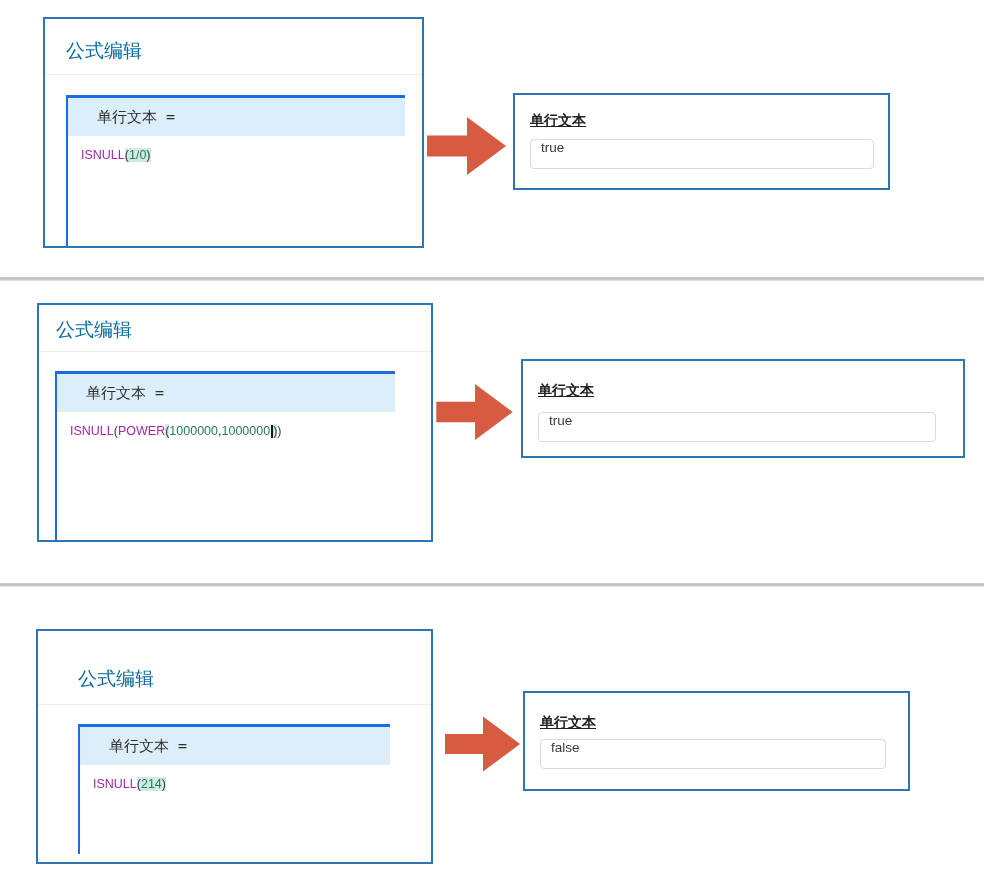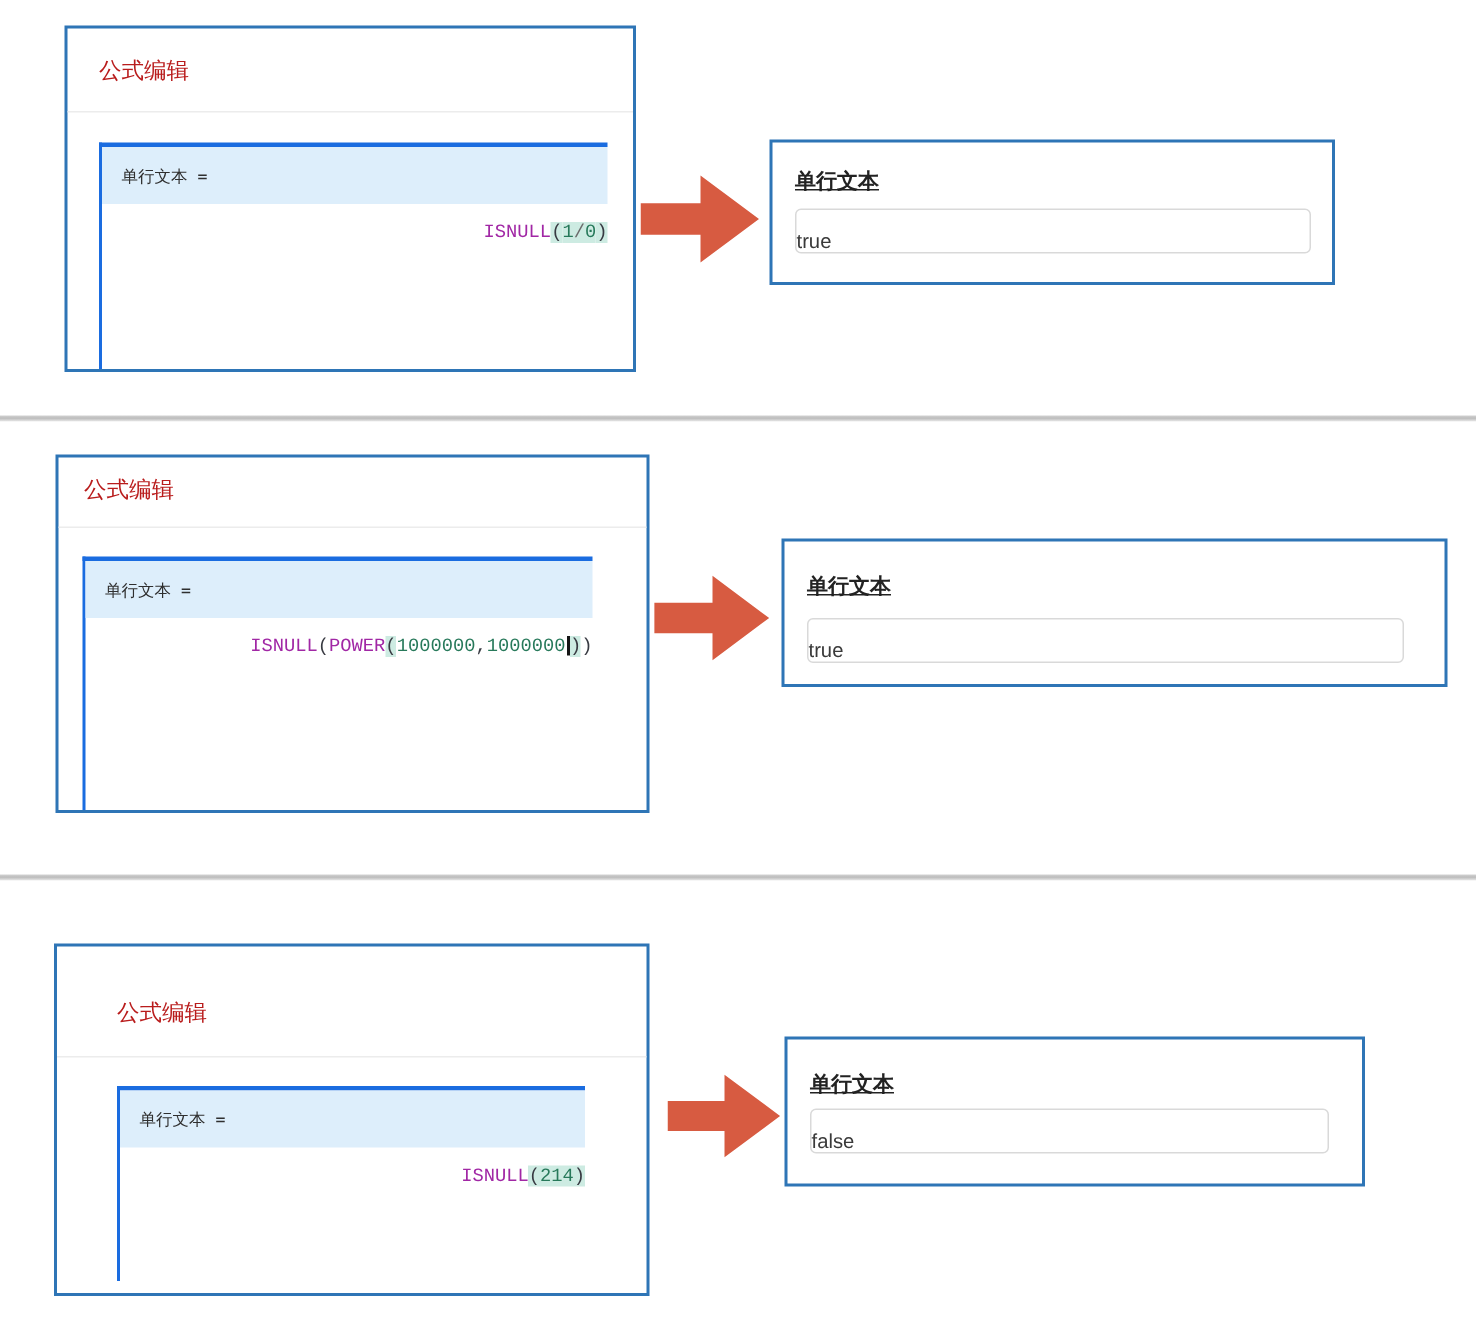--- a/index.html
+++ b/index.html
@@ -16,46 +16,46 @@
 
   
   .panel { position:absolute; box-sizing:border-box; background:#ffffff;
            border:2px solid var(--card-border,#2e75b6); }
 
   
   .fp1 { left:43px;  top:17px;  width:381px; height:231px; }
   .fp2 { left:37px;  top:303px; width:396px; height:239px; }
   .fp3 { left:36px;  top:629px; width:397px; height:235px; }
 
-  .fp-title { position:absolute; font-size:15px; color:#b91c1c; }
+  .fp-title { position:absolute; font-size:19px; color:#0369a1; }
   .fp1 .fp-title { left:21px; top:19px; }
   .fp2 .fp-title { left:17px; top:12px; }
   .fp3 .fp-title { left:40px; top:35px; }
 
   .fp-divider { position:absolute; left:0; right:0; height:1px; background:#ececec; }
   .fp1 .fp-divider { top:55px; }
   .fp2 .fp-divider { top:46px; }
   .fp3 .fp-divider { top:73px; }
 
   
   .editor { position:absolute; background:#ffffff;
             border-top:3px solid var(--editor-accent,#1a6ce0);
             border-left:2px solid var(--editor-accent,#1a6ce0); }
   .fp1 .editor { left:21px; top:76px; width:337px; bottom:0; }
   .fp2 .editor { left:16px; top:66px; width:338px; bottom:0; }
   .fp3 .editor { left:40px; top:93px; width:310px; height:127px; }
 
   .editor-header { height:38px; background:var(--editor-header-bg,#ddeefb);
-    display:flex; align-items:center; padding-left:13px;
+    display:flex; align-items:center; padding-left:29px;
     font-family:"DejaVu Sans Mono","Liberation Mono",monospace;
-    font-size:11px; color:#2f2f2f; }
+    font-size:15px; color:#2f2f2f; }
 
   .code-line { padding:12px 0 0 13px; white-space:pre;
-    font-family:Liberation Mono, monospace;
-    font-size:12.5px; line-height:15px; color:#383a42;text-align:right; }
+    font-family:Liberation Sans, sans-serif;
+    font-size:12.5px; line-height:15px; color:#383a42; }
 
   .tk-kw  { color:var(--code-keyword,#a127a5); }
   .tk-num { color:var(--code-number,#27795a); }
   .tk-op  { color:#6b6b6b; }
   .tk-pr  { color:#383a42; }
   .tk-hl  { background:var(--bracket-highlight,#cdebe2); }
   .tk-cursor { display:inline-block; width:2px; height:13px; background:#151515;
                vertical-align:middle; margin-left:1px; }
 
   
@@ -70,21 +70,21 @@
   .rp2 { left:521px; top:359px; width:444px; height:99px; }
   .rp3 { left:523px; top:691px; width:387px; height:100px; }
 
   .rp-label { position:absolute; left:15px; font-size:14px; font-weight:bold; color:#222222;text-decoration:underline; }
   .rp1 .rp-label { top:17px; }
   .rp2 .rp-label { top:21px; }
   .rp3 .rp-label { top:21px; }
 
   .rp-input { position:absolute; left:15px; height:30px; box-sizing:border-box;
     border:1px solid #d9d9d9; border-radius:4px; background:#ffffff;
-    display:flex; align-items:flex-end; padding-left:0;
+    display:flex; align-items:flex-start; padding-left:10px;
     font-size:13.5px; color:#3a3a3a; }
   .rp1 .rp-input { top:44px; right:14px; }
   .rp2 .rp-input { top:51px; right:27px; }
   .rp3 .rp-input { top:46px; right:22px; }
 </style>
 </head>
 <body>
 
 <div class="canvas">
 

